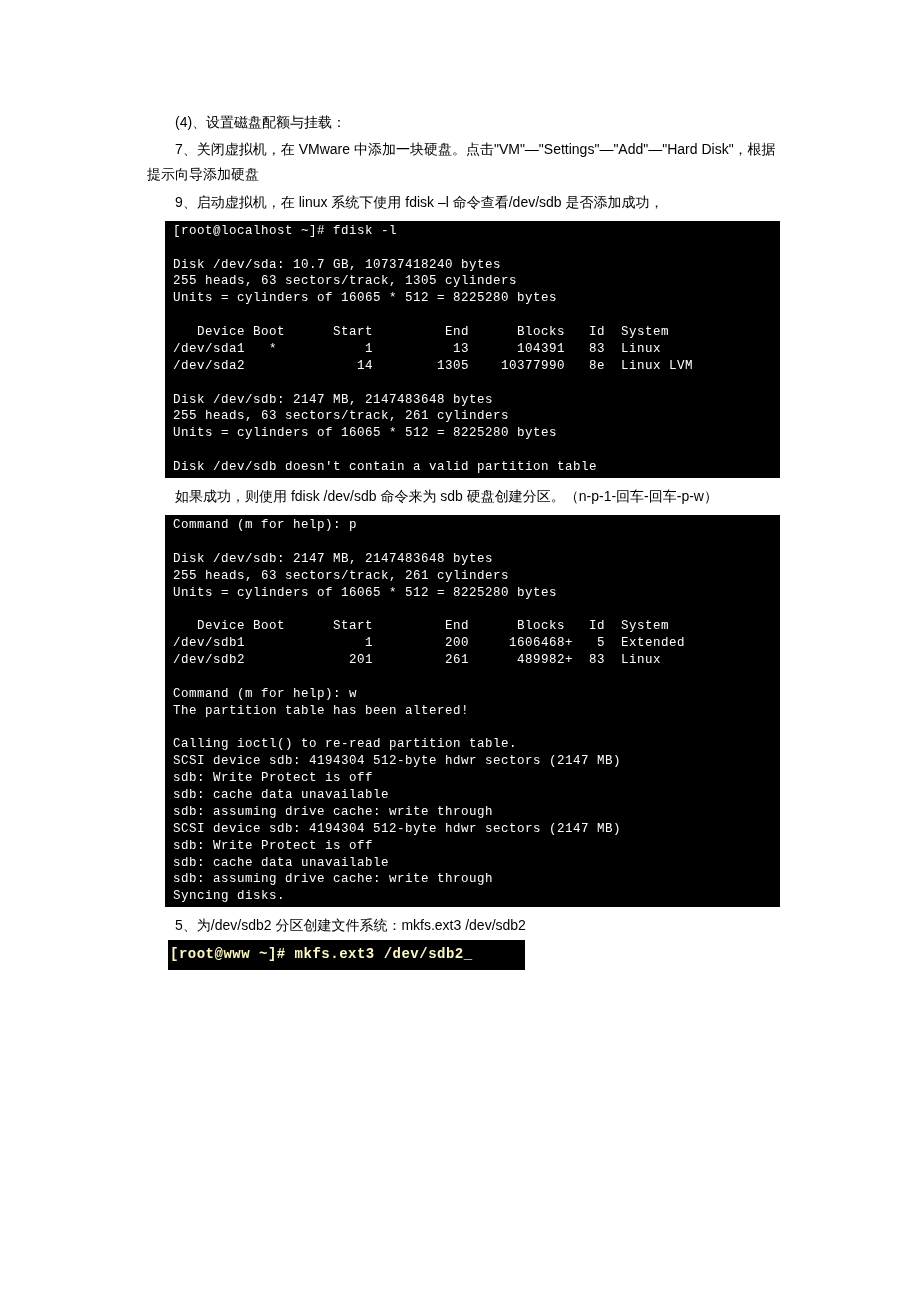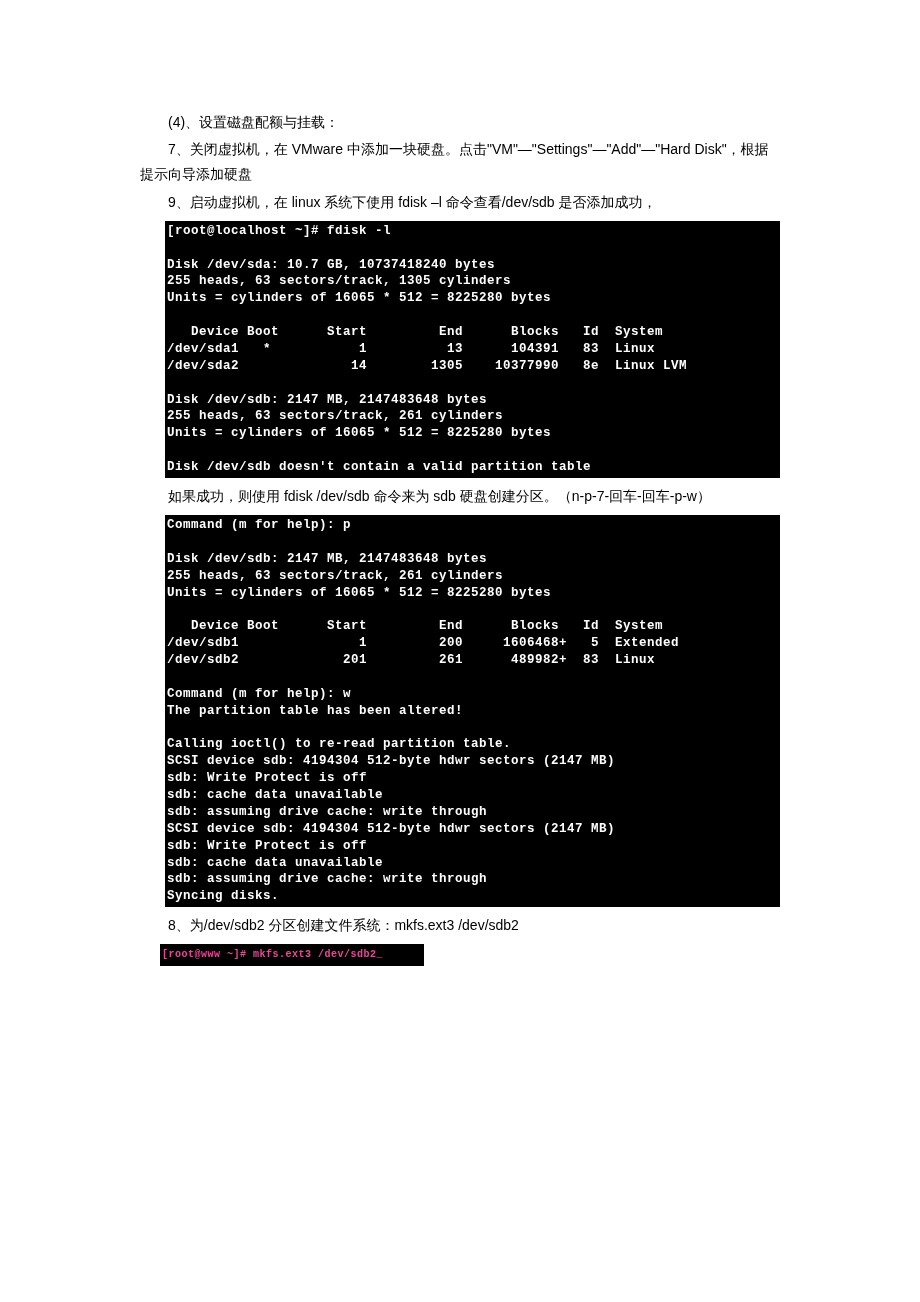--- a/index.html
+++ b/index.html
@@ -7,42 +7,43 @@
       background: #fff;
       font-family: "Microsoft YaHei", "SimSun", sans-serif;
       width: 920px;
       padding: 110px 140px 100px 140px;
       font-size: 14px;
       line-height: 1.8;
       color: #000;
     }
     .doc-text {
       margin-bottom: 2px;
+      margin-left: 7px;
     }
     .indent-1 { text-indent: 2em; }
     .indent-2 { text-indent: 2em; }
     .terminal {
       background: #000;
       color: #fff;
       font-family: "Courier New", monospace;
       font-size: 12.5px;
       line-height: 1.35;
       white-space: pre;
-      padding: 2px 2px;
+      padding: 2px 8px;
       margin: 6px 0 6px 2em;
-      font-weight: bold;
+      font-weight: normal;
       letter-spacing: 0.5px;
       overflow: hidden;
     }
     .terminal-inline {
       display: inline-block;
       background: #000;
-      color: #ec4899;
+      color: #fef9c3;
       font-family: "Courier New", monospace;
-      font-size: 10px;
+      font-size: 14px;
       font-weight: bold;
       padding: 2px 8px 2px 2px;
       margin-left: 2em;
       letter-spacing: 0.5px;
       white-space: pre;
     }
   </style>
 </head>
 <body>
 
@@ -61,21 +62,21 @@
    Device Boot      Start         End      Blocks   Id  System
 /dev/sda1   *           1          13      104391   83  Linux
 /dev/sda2              14        1305    10377990   8e  Linux LVM
 
 Disk /dev/sdb: 2147 MB, 2147483648 bytes
 255 heads, 63 sectors/track, 261 cylinders
 Units = cylinders of 16065 * 512 = 8225280 bytes
 
 Disk /dev/sdb doesn't contain a valid partition table</div>
 
-<p class="doc-text indent-2">如果成功，则使用 fdisk /dev/sdb  命令来为 sdb 硬盘创建分区。（n-p-7-回车-回车-p-w）</p>
+<p class="doc-text indent-2">如果成功，则使用 fdisk /dev/sdb  命令来为 sdb 硬盘创建分区。（n-p-1-回车-回车-p-w）</p>
 
 <div class="terminal">Command (m for help): p
 
 Disk /dev/sdb: 2147 MB, 2147483648 bytes
 255 heads, 63 sectors/track, 261 cylinders
 Units = cylinders of 16065 * 512 = 8225280 bytes
 
    Device Boot      Start         End      Blocks   Id  System
 /dev/sdb1               1         200     1606468+   5  Extended
 /dev/sdb2             201         261      489982+  83  Linux
@@ -87,18 +88,18 @@
 SCSI device sdb: 4194304 512-byte hdwr sectors (2147 MB)
 sdb: Write Protect is off
 sdb: cache data unavailable
 sdb: assuming drive cache: write through
 SCSI device sdb: 4194304 512-byte hdwr sectors (2147 MB)
 sdb: Write Protect is off
 sdb: cache data unavailable
 sdb: assuming drive cache: write through
 Syncing disks.</div>
 
-<p class="doc-text indent-2">8、为/dev/sdb2 分区创建文件系统：mkfs.ext3 /dev/sdb2</p>
+<p class="doc-text indent-2">5、为/dev/sdb2 分区创建文件系统：mkfs.ext3 /dev/sdb2</p>
 
 <div class="terminal-inline">[root@www ~]# mkfs.ext3 /dev/sdb2_     </div>
 
 
 
 
 </body></html>

